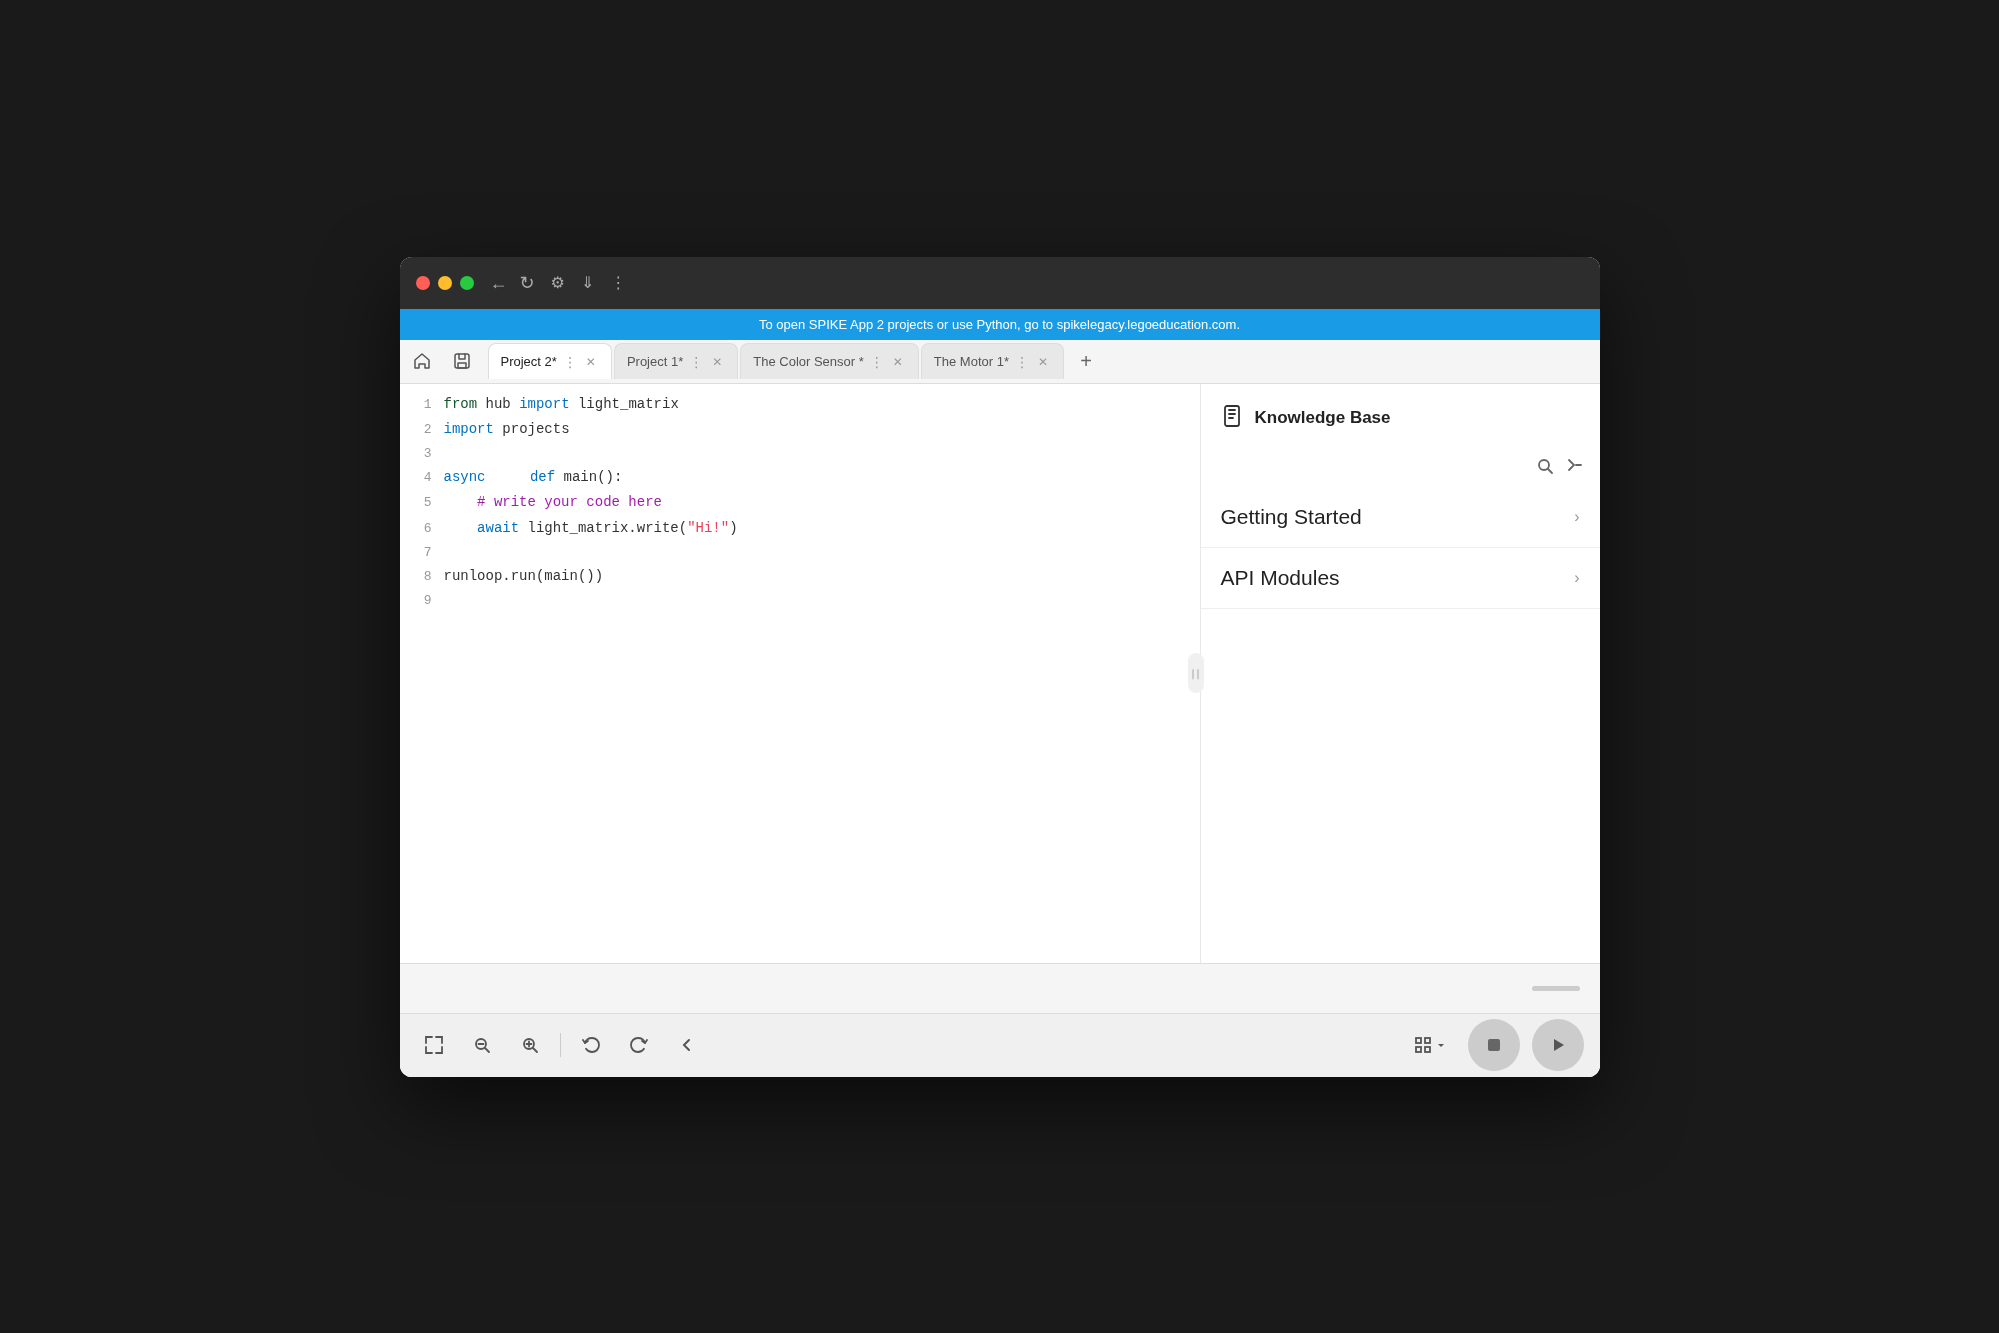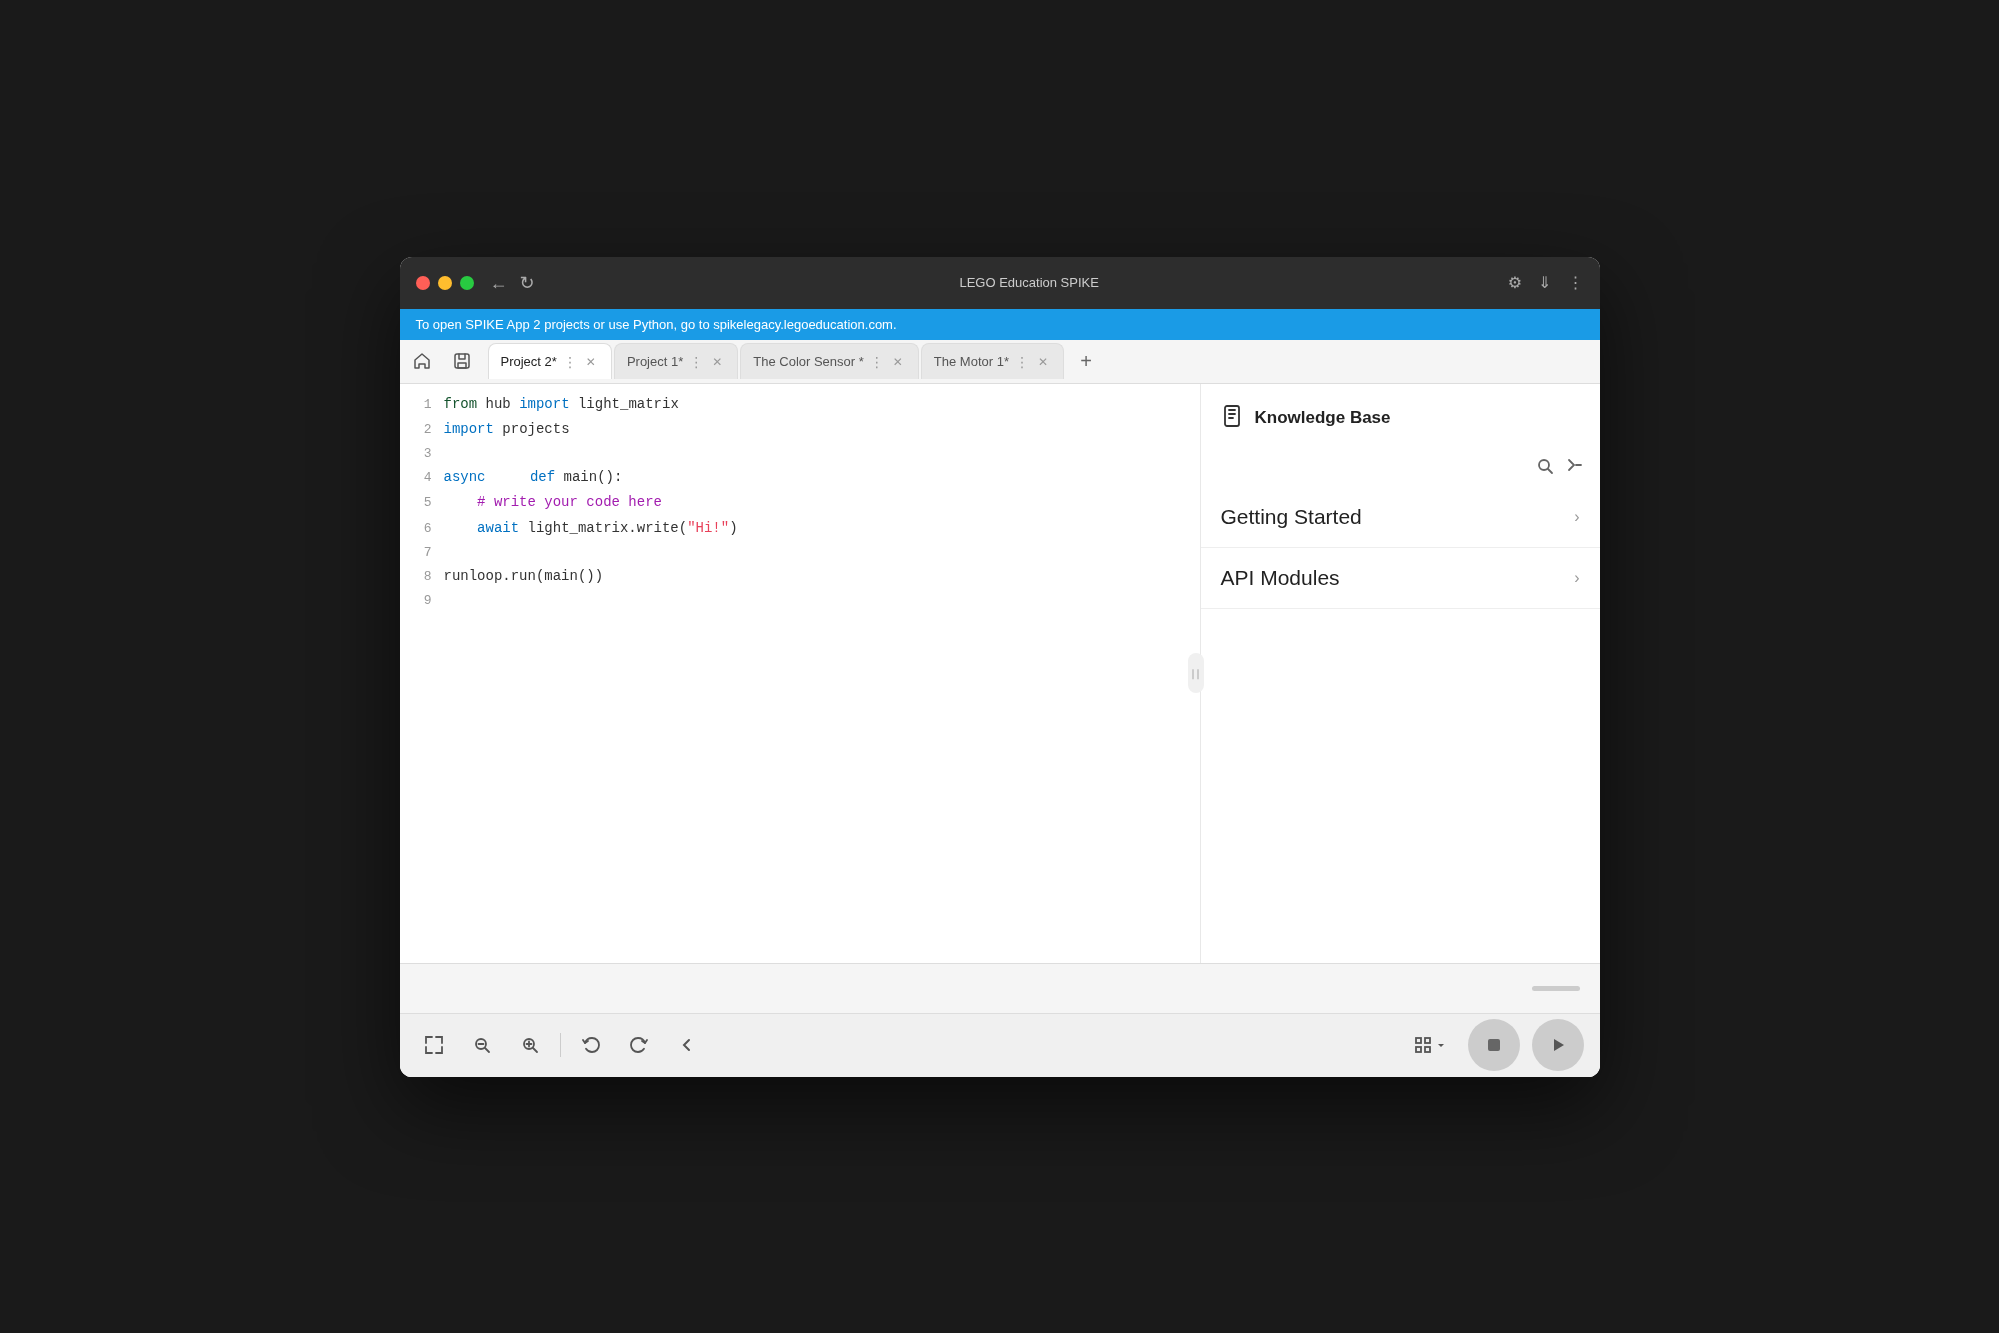--- a/index.html
+++ b/index.html
@@ -72,21 +72,21 @@
     .title-action-btn {
       color: #aaa;
       font-size: 16px;
       cursor: pointer;
     }
 
     
     .banner {
       background: #1a9be6;
       color: white;
-      text-align: left;
+      text-align: center;
       padding: 8px 16px;
       font-size: 13px;
       font-weight: 500;
       flex-shrink: 0;
     }
 
     
     .tab-bar {
       background: #f5f5f5;
       border-bottom: 1px solid #ddd;
@@ -425,21 +425,20 @@
   <div class="title-bar">
     <div class="traffic-lights">
       <div class="traffic-light tl-red"></div>
       <div class="traffic-light tl-yellow"></div>
       <div class="traffic-light tl-green"></div>
     </div>
     <div class="nav-buttons">
       <div class="nav-btn">←</div>
       <div class="nav-btn">↻</div>
     </div>
-    <div class="title-center">LEGO Education SPIKE</div>
     <div class="title-actions">
       <div class="title-action-btn">⚙</div>
       <div class="title-action-btn">⇓</div>
       <div class="title-action-btn">⋮</div>
     </div>
   </div>
 
   <div class="banner">To open SPIKE App 2 projects or use Python, go to spikelegacy.legoeducation.com.</div>
 
   <div class="tab-bar">

